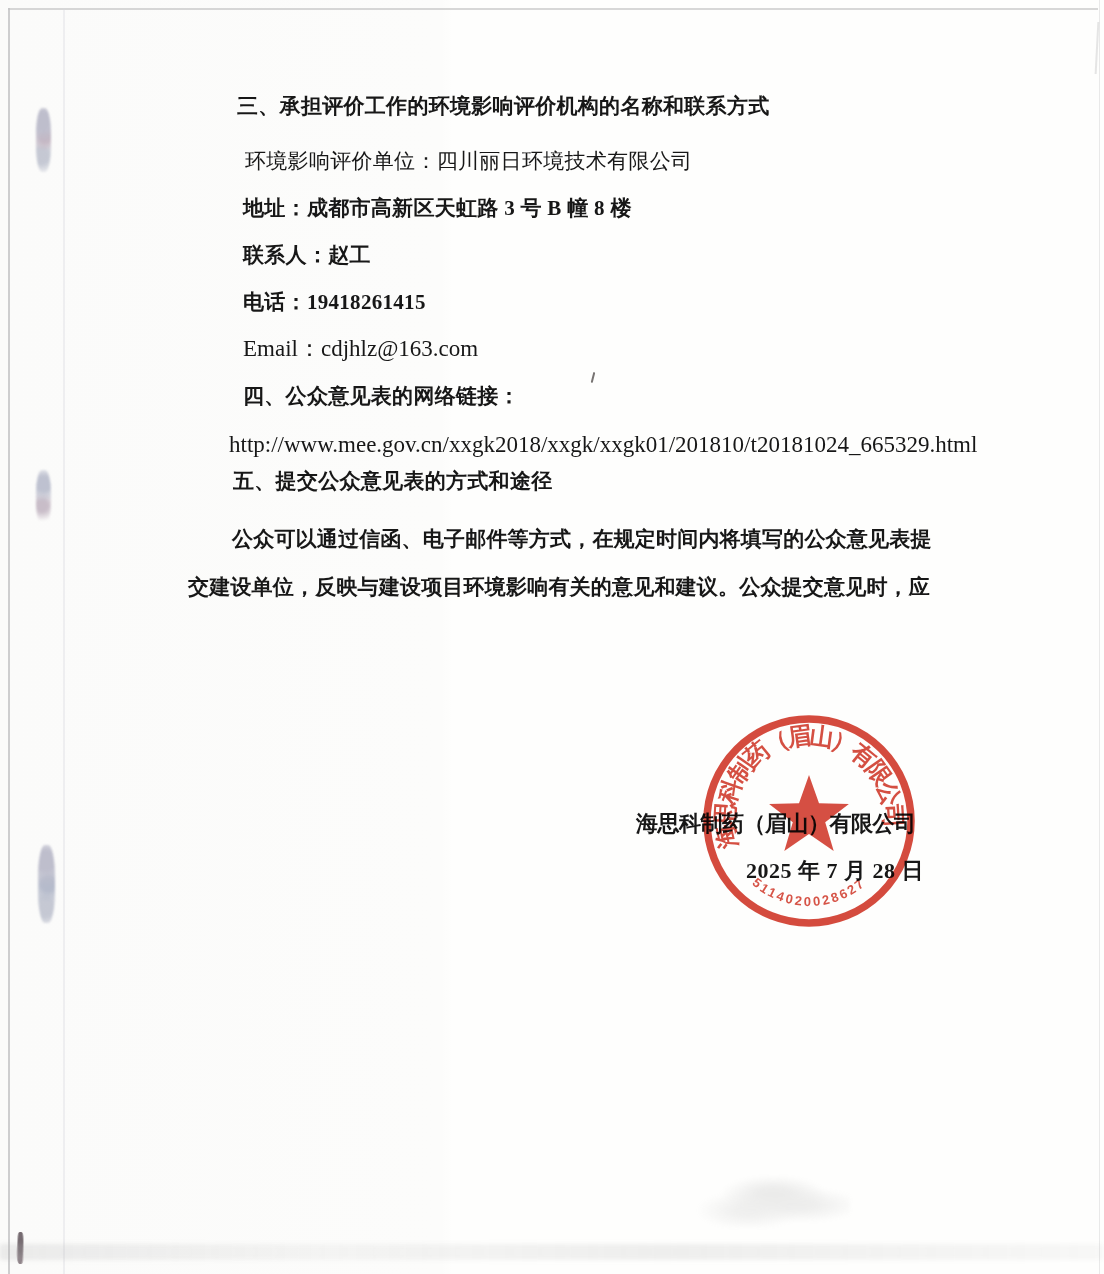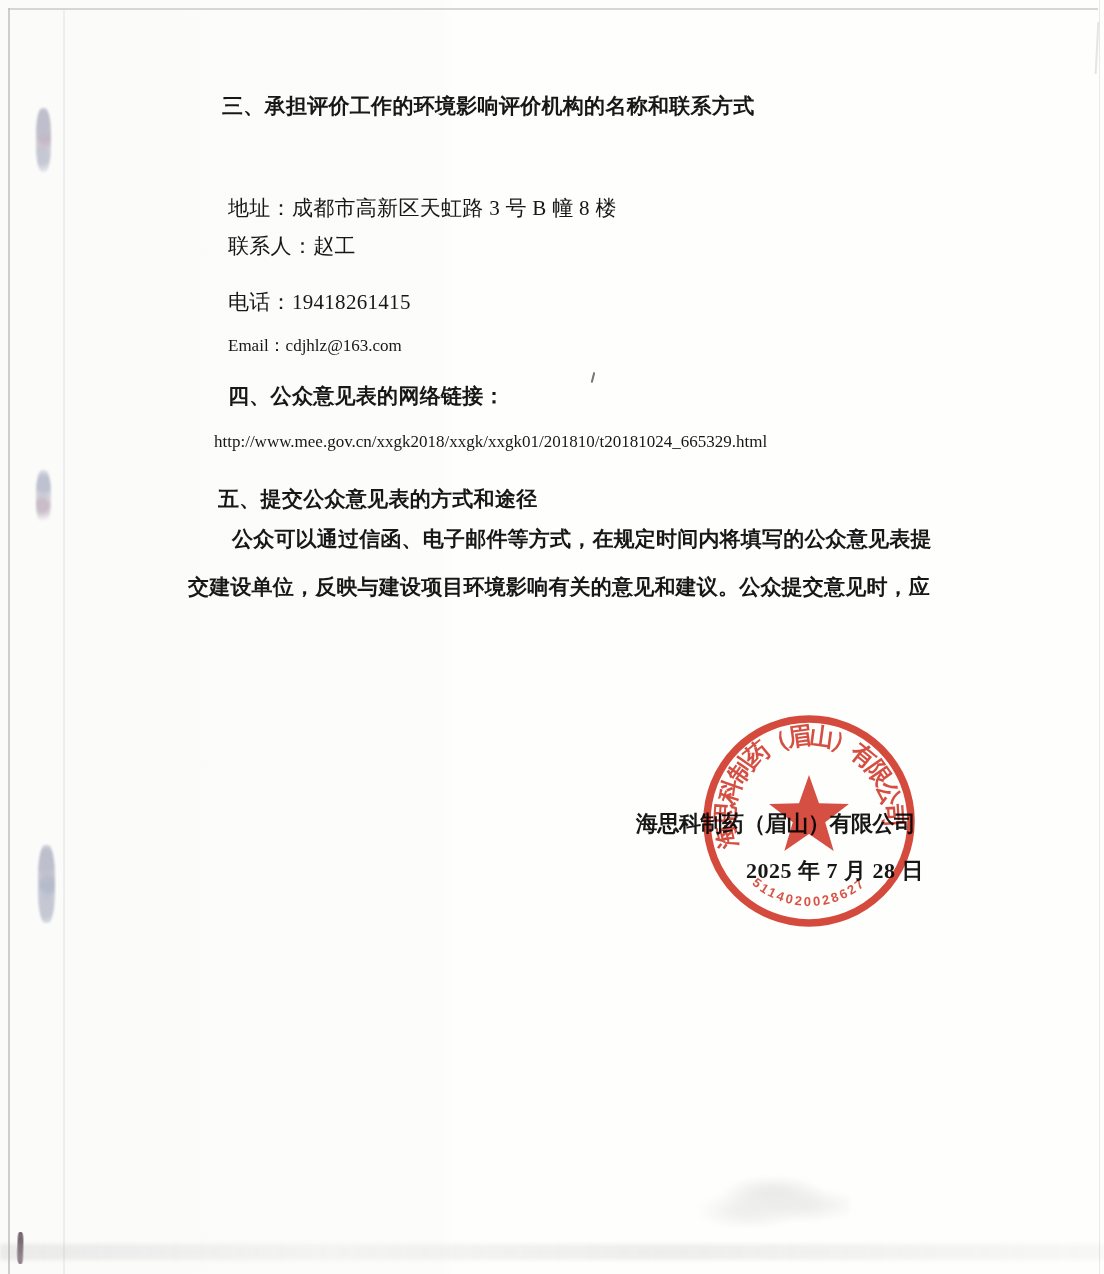--- a/index.html
+++ b/index.html
@@ -35,25 +35,25 @@
                radial-gradient(ellipse at 45% 70%,#6a5a62 0 28%,transparent 58%);}
   .stray-tick{position:absolute;left:592px;top:372px;width:2px;height:11px;background:#55504f;opacity:.8;transform:rotate(14deg);border-radius:2px;}
   .bottom-band{position:absolute;left:0;top:1244px;width:1104px;height:16px;
     background:linear-gradient(90deg,rgba(175,175,175,.22),rgba(190,190,190,.12) 30%,rgba(175,175,175,.2) 60%,rgba(190,190,190,.1));
     filter:blur(2px);}
   .watermark{position:absolute;left:680px;top:1172px;width:170px;height:55px;opacity:.18;filter:blur(2px);
     background:radial-gradient(ellipse at 55% 40%,#9a9a9a 0 12%,transparent 40%),
                radial-gradient(ellipse at 70% 60%,#a8a8a8 0 10%,transparent 38%),
                radial-gradient(ellipse at 40% 70%,#b0b0b0 0 9%,transparent 36%);}
   
-  .line{position:absolute;white-space:nowrap;font-size:21px;line-height:1;letter-spacing:.3px;}
+  .line{position:absolute;white-space:nowrap;font-size:21px;line-height:1;letter-spacing:.3px;margin-left:15px;}
   .bold{font-weight:700;}
-  .semi{font-weight:400;}
+  .semi{font-weight:700;}
   .para-line{position:absolute;white-space:nowrap;font-size:21px;line-height:1;font-weight:600;letter-spacing:.2px;text-align:center;}
-  .latin{font-size:17px;letter-spacing:0;}
+  .latin{font-size:23px;letter-spacing:0;}
   
   .sig-company{position:absolute;left:636px;top:809px;font-size:22px;letter-spacing:-.5px;font-weight:600;white-space:nowrap;z-index:1;}
   .sig-date{position:absolute;left:746px;top:856px;font-size:22px;letter-spacing:.5px;font-weight:600;white-space:nowrap;z-index:1;}
   .seal{position:absolute;left:690px;top:703px;z-index:2;mix-blend-mode:multiply;opacity:.95;}
 </style>
 </head>
 <body>
 
 <div class="page">
 
@@ -64,27 +64,28 @@
   <div class="corner-mark"></div>
   <div class="smudge s1"></div>
   <div class="smudge s2"></div>
   <div class="smudge s3"></div>
   <div class="smudge s4"></div>
   <div class="stray-tick"></div>
   <div class="bottom-band"></div>
   <div class="watermark"></div>
 
   <div class="line bold" style="left:222px;top:96px">三、承担评价工作的环境影响评价机构的名称和联系方式</div>
+  <div class="line" style="left:230px;top:151px">环境影响评价单位：四川丽日环境技术有限公司</div>
   <div class="line semi" style="left:228px;top:198px">地址：成都市高新区天虹路 3 号 B 幢 8 楼</div>
-  <div class="line semi" style="left:228px;top:236px">联系人：赵工</div>
+  <div class="line semi" style="left:228px;top:245px">联系人：赵工</div>
   <div class="line semi" style="left:228px;top:292px">电话：19418261415</div>
   <div class="line latin" style="left:228px;top:337px">Email：cdjhlz@163.com</div>
   <div class="line bold" style="left:228px;top:386px">四、公众意见表的网络链接：</div>
   <div class="line latin" style="left:214px;top:433px">http://www.mee.gov.cn/xxgk2018/xxgk/xxgk01/201810/t20181024_665329.html</div>
-  <div class="line bold" style="left:218px;top:489px">五、提交公众意见表的方式和途径</div>
+  <div class="line bold" style="left:218px;top:471px">五、提交公众意见表的方式和途径</div>
 
   <div class="para-line" style="left:232px;top:529px">公众可以通过信函、电子邮件等方式，在规定时间内将填写的公众意见表提</div>
   <div class="para-line" style="left:188px;top:577px">交建设单位，反映与建设项目环境影响有关的意见和建议。公众提交意见时，应</div>
 
   <div class="sig-company">海思科制药（眉山）有限公司</div>
   <div class="sig-date">2025 年 7 月 28 日</div>
 
   <svg class="seal" width="238" height="240" viewBox="0 0 238 240">
     <defs>
       <path id="ringPath" d="M 47.6 143 A 76 76 0 1 1 190.4 143"></path>

